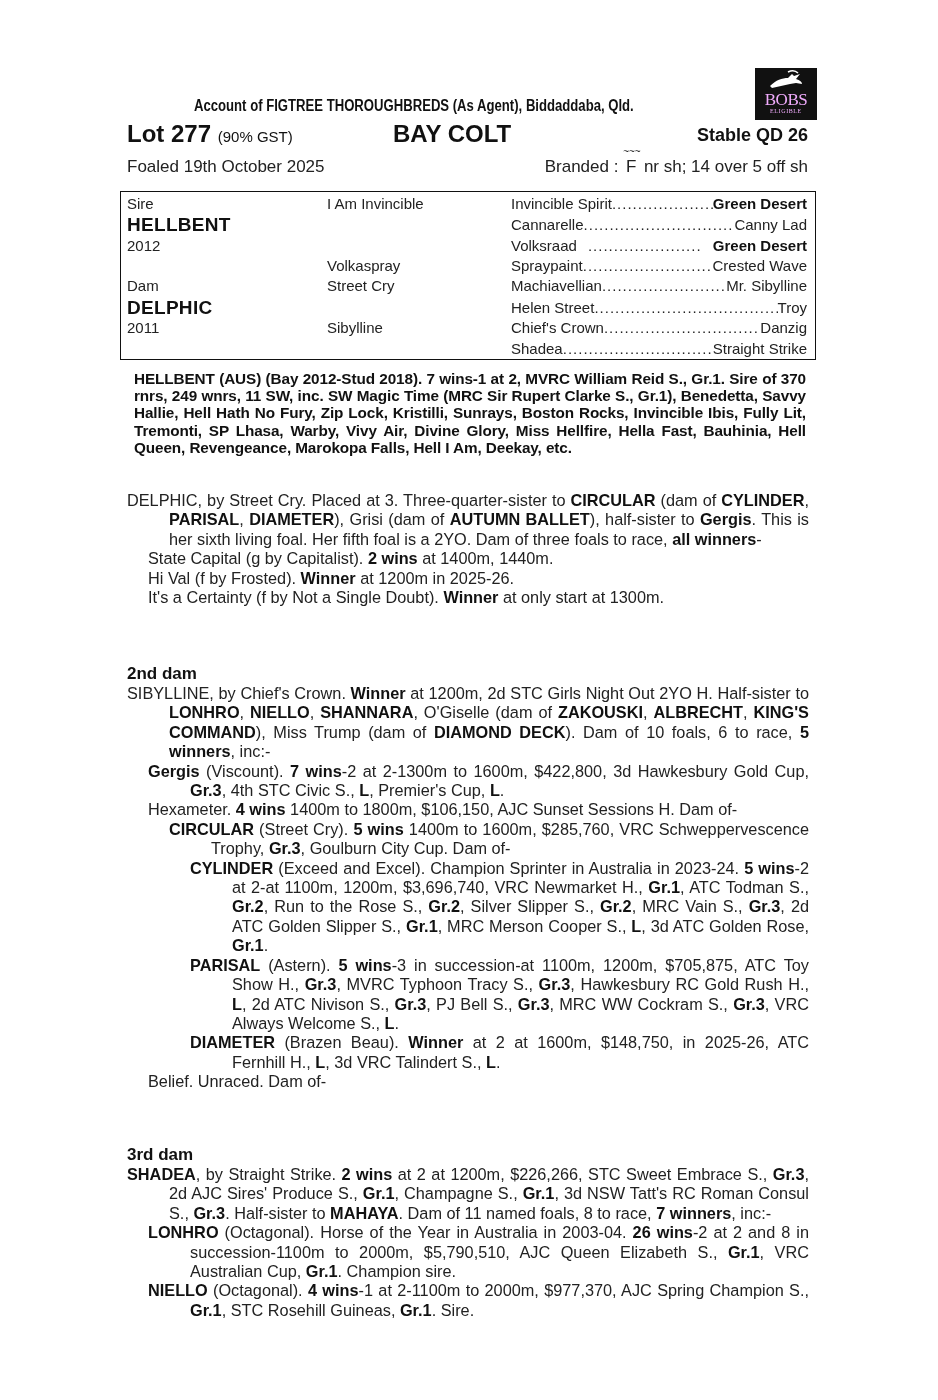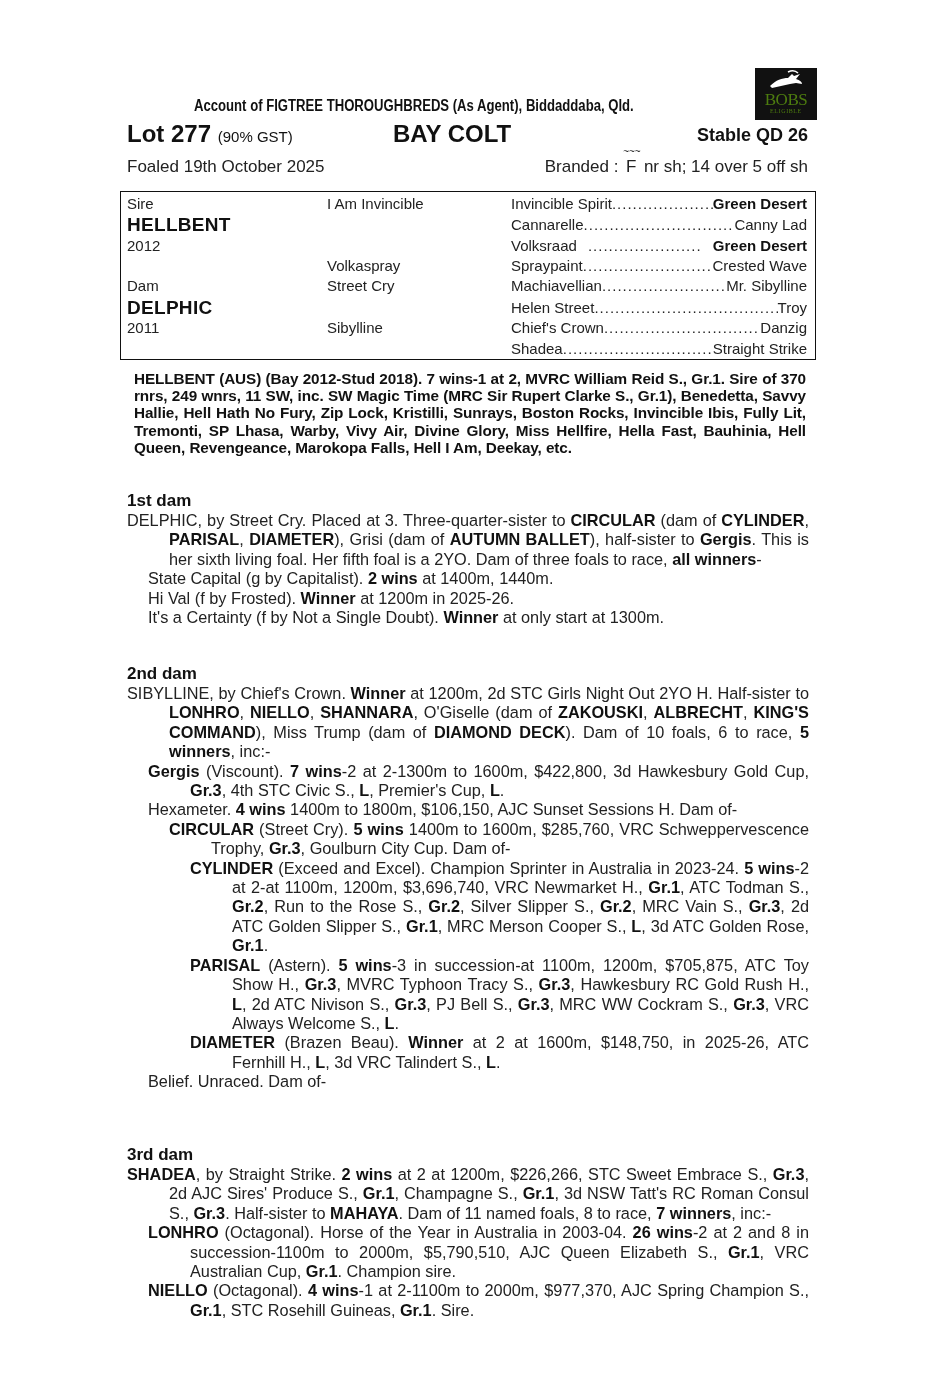--- a/index.html
+++ b/index.html
@@ -1,18 +1,18 @@
 <!DOCTYPE html>
 <html><head>
 <meta charset="utf-8">
 <style>
   html, body { margin:0; padding:0; background:#ffffff; }
   body { width:938px; height:1400px; position:relative; overflow:hidden; color:#111; font-family:"Liberation Sans", sans-serif; }
 
-  .logo { position:absolute; left:755px; top:68px; width:62px; height:52px; background:#111; color:#4d7c0f; text-align:center; }
+  .logo { position:absolute; left:755px; top:68px; width:62px; height:52px; background:#111; color:#f0abfc; text-align:center; }
   .logo .horse { display:block; height:24px; }
   .logo .bobs { font-family:"Liberation Serif", serif; font-size:17px; line-height:15px; letter-spacing:-0.5px; display:block; }
   .logo .elig { font-family:"Liberation Serif", serif; font-size:6px; line-height:8px; letter-spacing:0.6px; display:block; }
 
   .account { position:absolute; left:194px; top:97px; font-family:"Liberation Sans", sans-serif; font-weight:bold; font-size:16px; transform:scaleX(0.82); transform-origin:left top; white-space:nowrap; }
 
   .row-lot { position:absolute; top:120px; left:127px; width:681px; height:30px; }
   .lot { position:absolute; left:0; top:0; font-weight:bold; font-size:24px; white-space:nowrap; }
   .lot .gst { font-weight:normal; font-size:15px; }
   .sex { position:absolute; left:266px; top:0; font-weight:bold; font-size:24px; }
@@ -132,21 +132,20 @@
       <span>Shadea</span>
       <span class="dots"></span>
       <span>Straight Strike</span>
     </div>
 </div>
 
 <div class="sire-blurb">HELLBENT (AUS) (Bay 2012-Stud 2018). 7 wins-1 at 2, MVRC William Reid S., Gr.1. Sire of 370 rnrs, 249 wnrs, 11 SW, inc. SW Magic Time (MRC Sir Rupert Clarke S., Gr.1), Benedetta, Savvy Hallie, Hell Hath No Fury, Zip Lock, Kristilli, Sunrays, Boston Rocks, Invincible Ibis, Fully Lit, Tremonti, SP Lhasa, Warby, Vivy Air, Divine Glory, Miss Hellfire, Hella Fast, Bauhinia, Hell Queen, Revengeance, Marokopa Falls, Hell I Am, Deekay, etc.</div>
 
 <div id="sections">
     <div class="body" style="top: 491px;">
-      <div class="sec-h">1st dam</div>
       <div class="p l0"><span>DELPHIC, by Street Cry. Placed at 3. Three-quarter-sister to </span><b>CIRCULAR</b><span> (dam of </span><b>CYLINDER</b><span>, </span><b>PARISAL</b><span>, </span><b>DIAMETER</b><span>), Grisi (dam of </span><b>AUTUMN BALLET</b><span>), half-sister to </span><b>Gergis</b><span>. This is her sixth living foal. Her fifth foal is a 2YO. Dam of three foals to race, </span><b>all winners</b><span>-</span></div>
       <div class="p l1"><span>State Capital (g by Capitalist). </span><b>2 wins</b><span> at 1400m, 1440m.</span></div>
       <div class="p l1"><span>Hi Val (f by Frosted). </span><b>Winner</b><span> at 1200m in 2025-26.</span></div>
       <div class="p l1"><span>It's a Certainty (f by Not a Single Doubt). </span><b>Winner</b><span> at only start at 1300m.</span></div>
     </div>
     <div class="body" style="top: 664px;">
       <div class="sec-h">2nd dam</div>
       <div class="p l0"><span>SIBYLLINE, by Chief's Crown. </span><b>Winner</b><span> at 1200m, 2d STC Girls Night Out 2YO H. Half-sister to </span><b>LONHRO</b><span>, </span><b>NIELLO</b><span>, </span><b>SHANNARA</b><span>, O'Giselle (dam of </span><b>ZAKOUSKI</b><span>, </span><b>ALBRECHT</b><span>, </span><b>KING'S COMMAND</b><span>), Miss Trump (dam of </span><b>DIAMOND DECK</b><span>). Dam of 10 foals, 6 to race, </span><b>5 winners</b><span>, inc:-</span></div>
       <div class="p l1"><b>Gergis</b><span> (Viscount). </span><b>7 wins</b><span>-2 at 2-1300m to 1600m, $422,800, 3d Hawkesbury Gold Cup, </span><b>Gr.3</b><span>, 4th STC Civic S., </span><b>L</b><span>, Premier's Cup, </span><b>L</b><span>.</span></div>
       <div class="p l1"><span>Hexameter. </span><b>4 wins</b><span> 1400m to 1800m, $106,150, AJC Sunset Sessions H. Dam of-</span></div>

